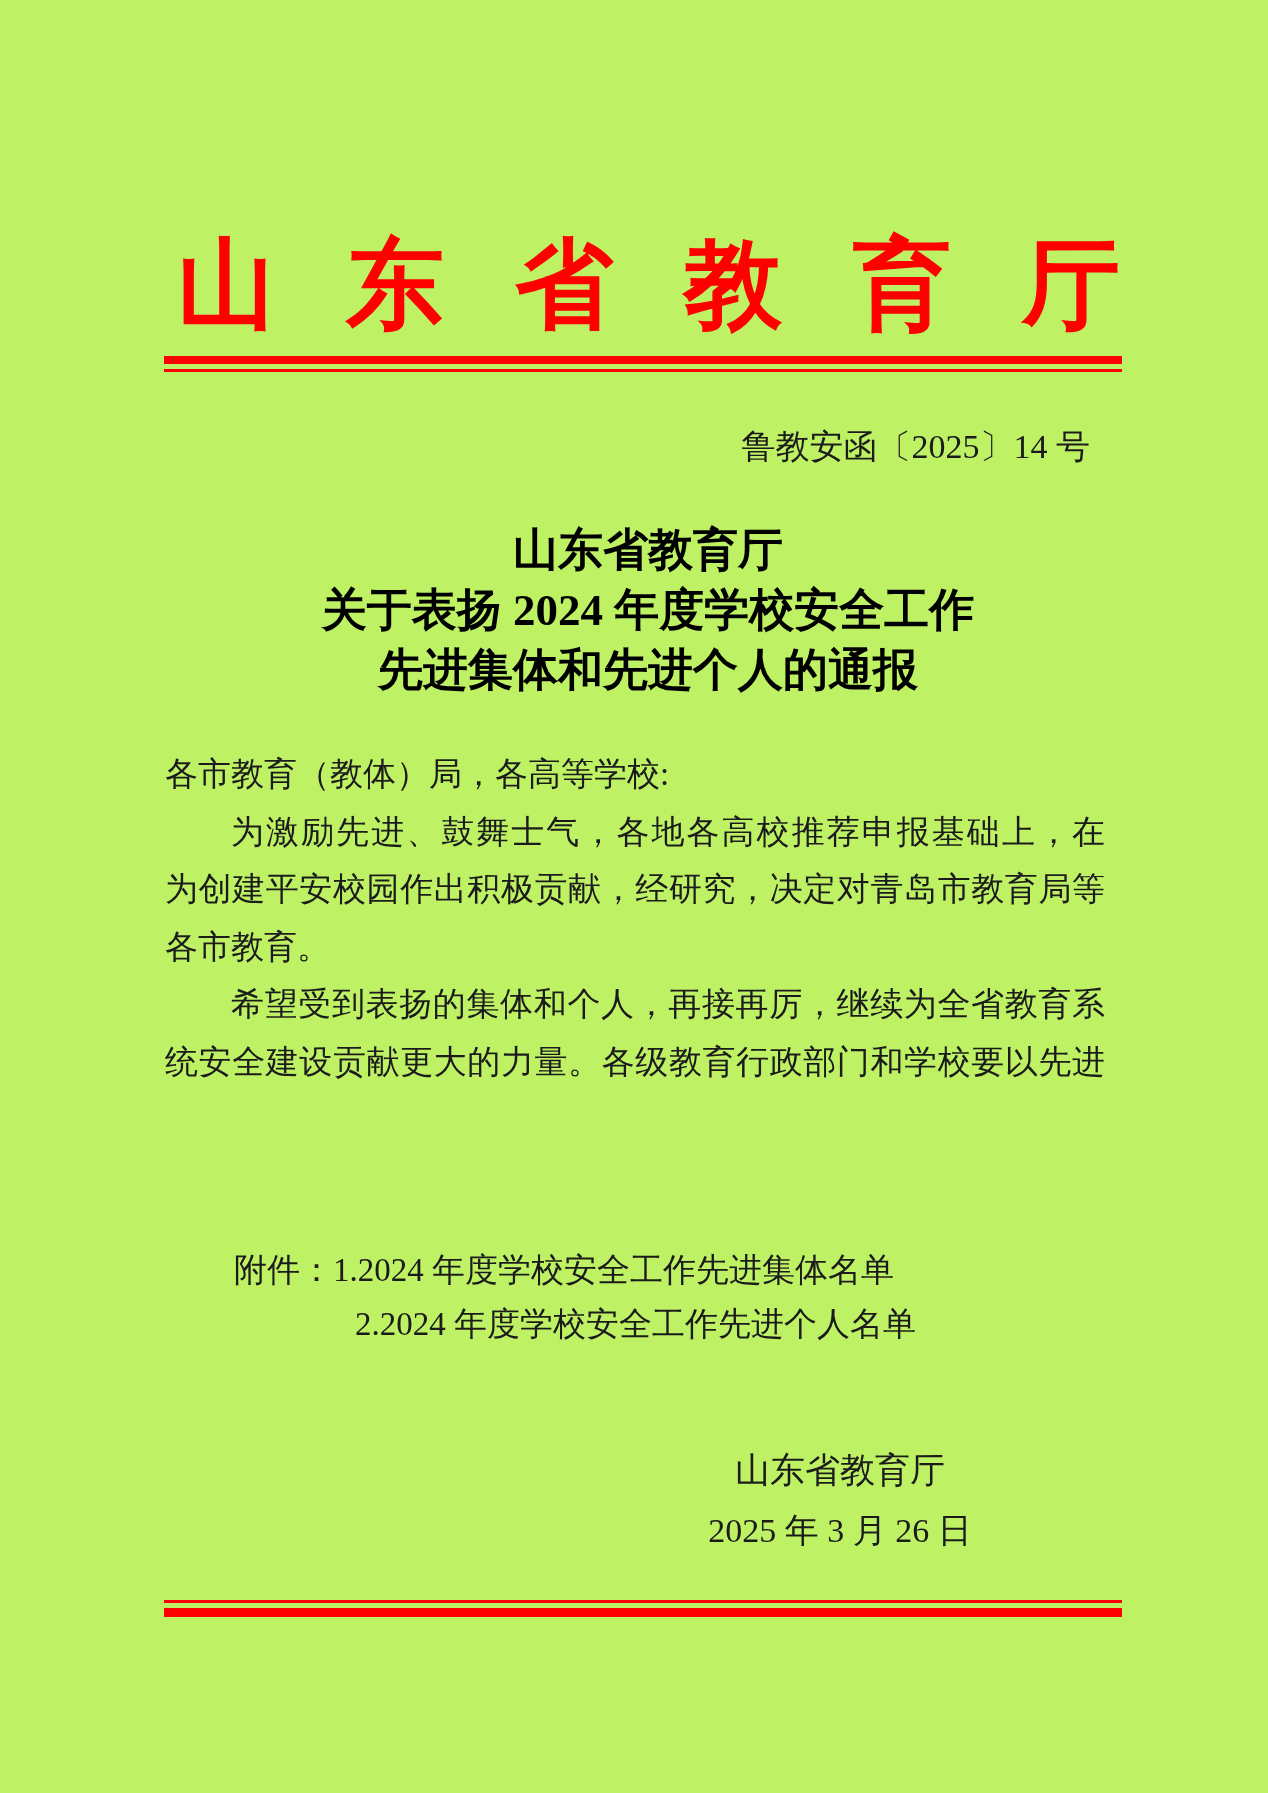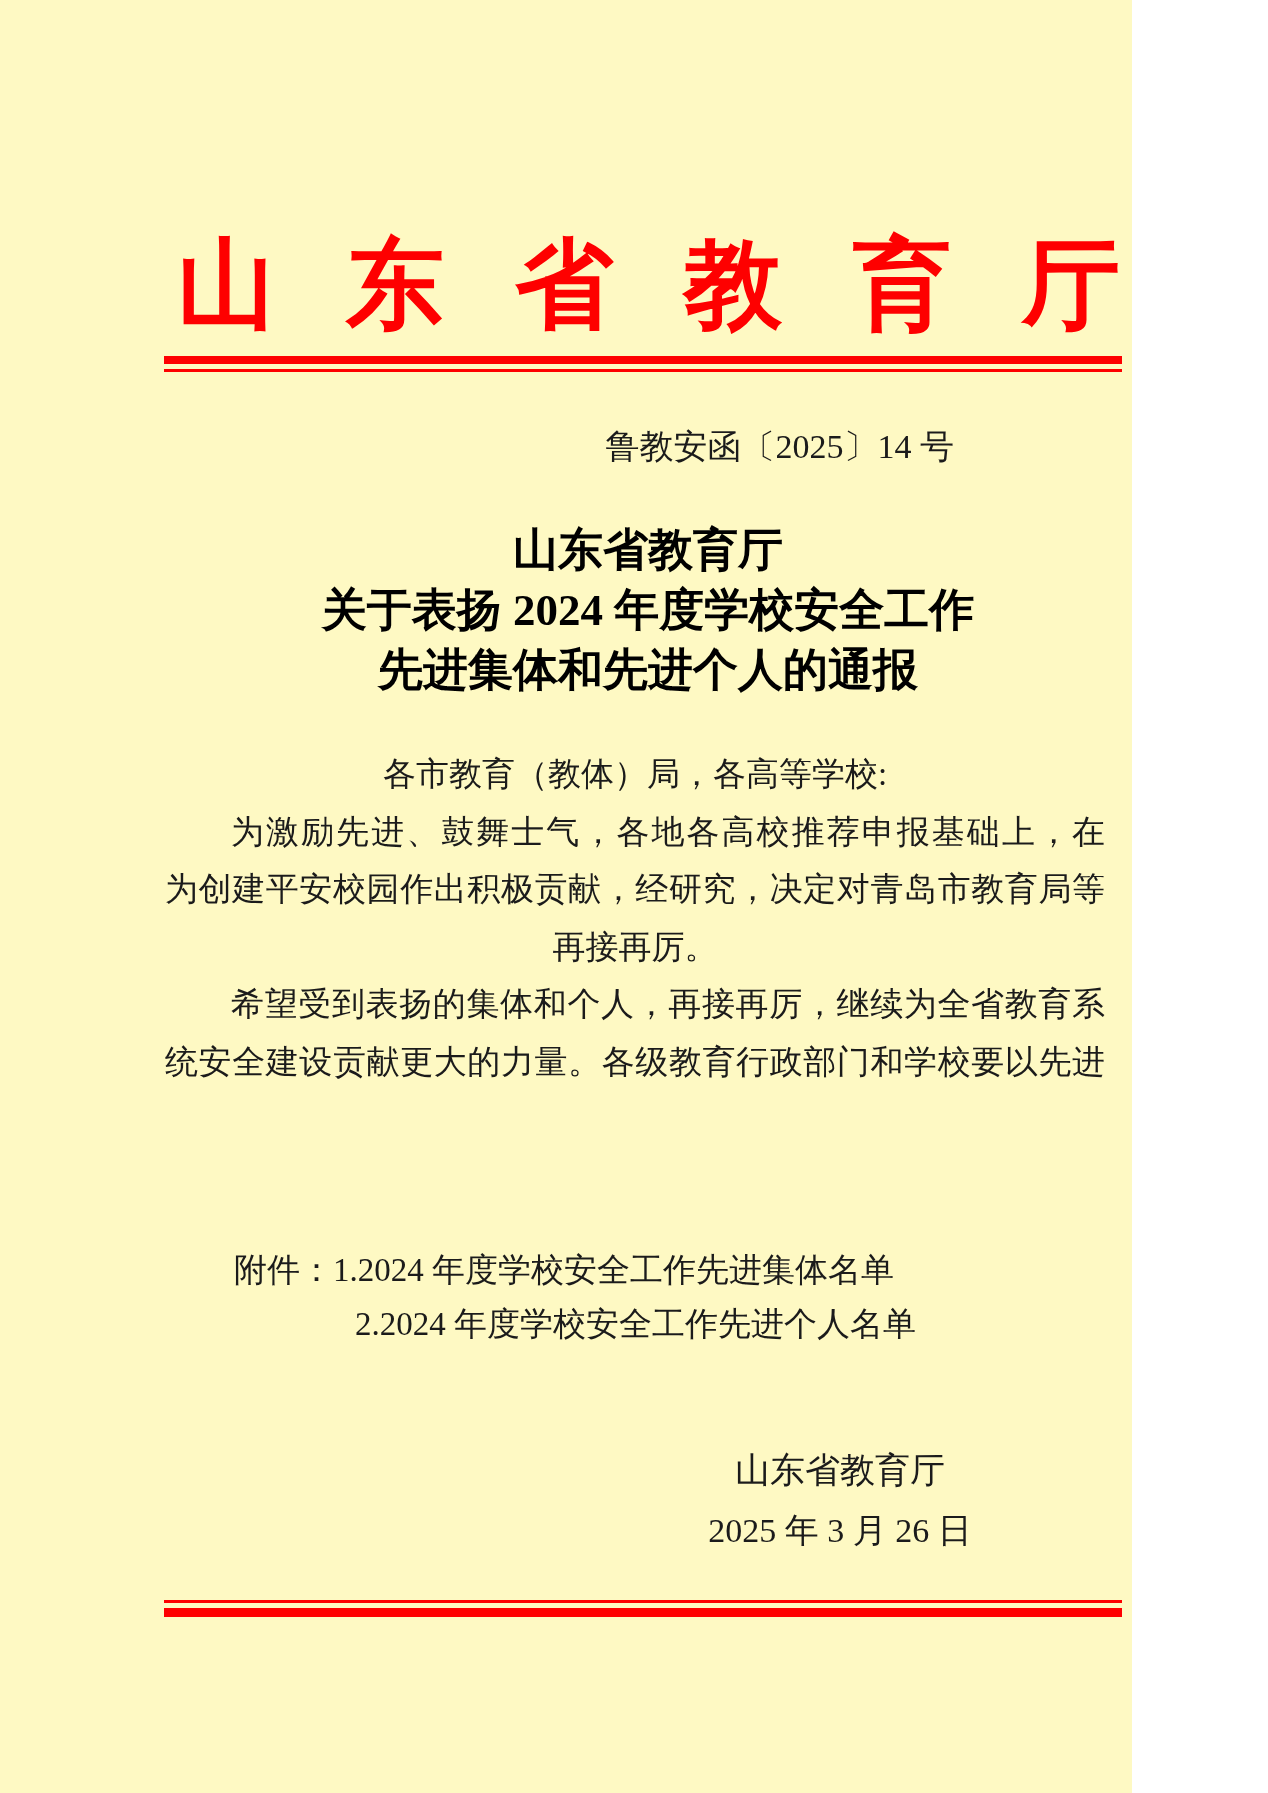--- a/index.html
+++ b/index.html
@@ -1,20 +1,20 @@
 <!DOCTYPE html>
 <html><head>
 <meta charset="utf-8">
 <style>
   html, body { margin: 0; padding: 0; background: #ffffff; }
   .page {
     position: relative;
-    width: 1132px;
+    width: 1268px;
     height: 1793px;
-    background: #fef9c3;
+    background: #bef264;
     overflow: hidden;
     font-family: "Liberation Serif", "DejaVu Serif", serif;
     color: #1b1b1b;
   }
 
   
   .agency-header {
     position: absolute;
     left: 177px;
     top: 236px;
@@ -61,21 +61,21 @@
 
   
   .body-block {
     position: absolute;
     left: 165px;
     top: 746px;
     width: 940px;
     font-size: 33px;
     line-height: 57.5px;
   }
-  .line { white-space: nowrap; text-align: center; }
+  .line { white-space: nowrap; }
   .line.just { text-align: justify; text-align-last: justify; }
   .line.indent { text-indent: 66px; }
 
   
   .attachments {
     position: absolute;
     left: 165px;
     top: 1243px;
     width: 940px;
     font-size: 33px;
@@ -115,21 +115,21 @@
     <div>山东省教育厅</div>
     <div>关于表扬 2024 年度学校安全工作</div>
     <div>先进集体和先进个人的通报</div>
   </div>
 
   <div class="body-block">
     <div class="line">各市教育（教体）局，各高等学校:</div>
 
     <div class="line just indent">为激励先进、鼓舞士气，各地各高校推荐申报基础上，在</div>
     <div class="line just">为创建平安校园作出积极贡献，经研究，决定对青岛市教育局等</div>
-    <div class="line">再接再厉。</div>
+    <div class="line">各市教育。</div>
 
     <div class="line just indent">希望受到表扬的集体和个人，再接再厉，继续为全省教育系</div>
     <div class="line just">统安全建设贡献更大的力量。各级教育行政部门和学校要以先进</div>
   </div>
 
   <div class="attachments">
     <div class="attach-line-1">
       <span class="attach-label">附件：</span><span class="attach-item">1.2024 年度学校安全工作先进集体名单</span>
     </div>
     <div class="attach-line-2">

